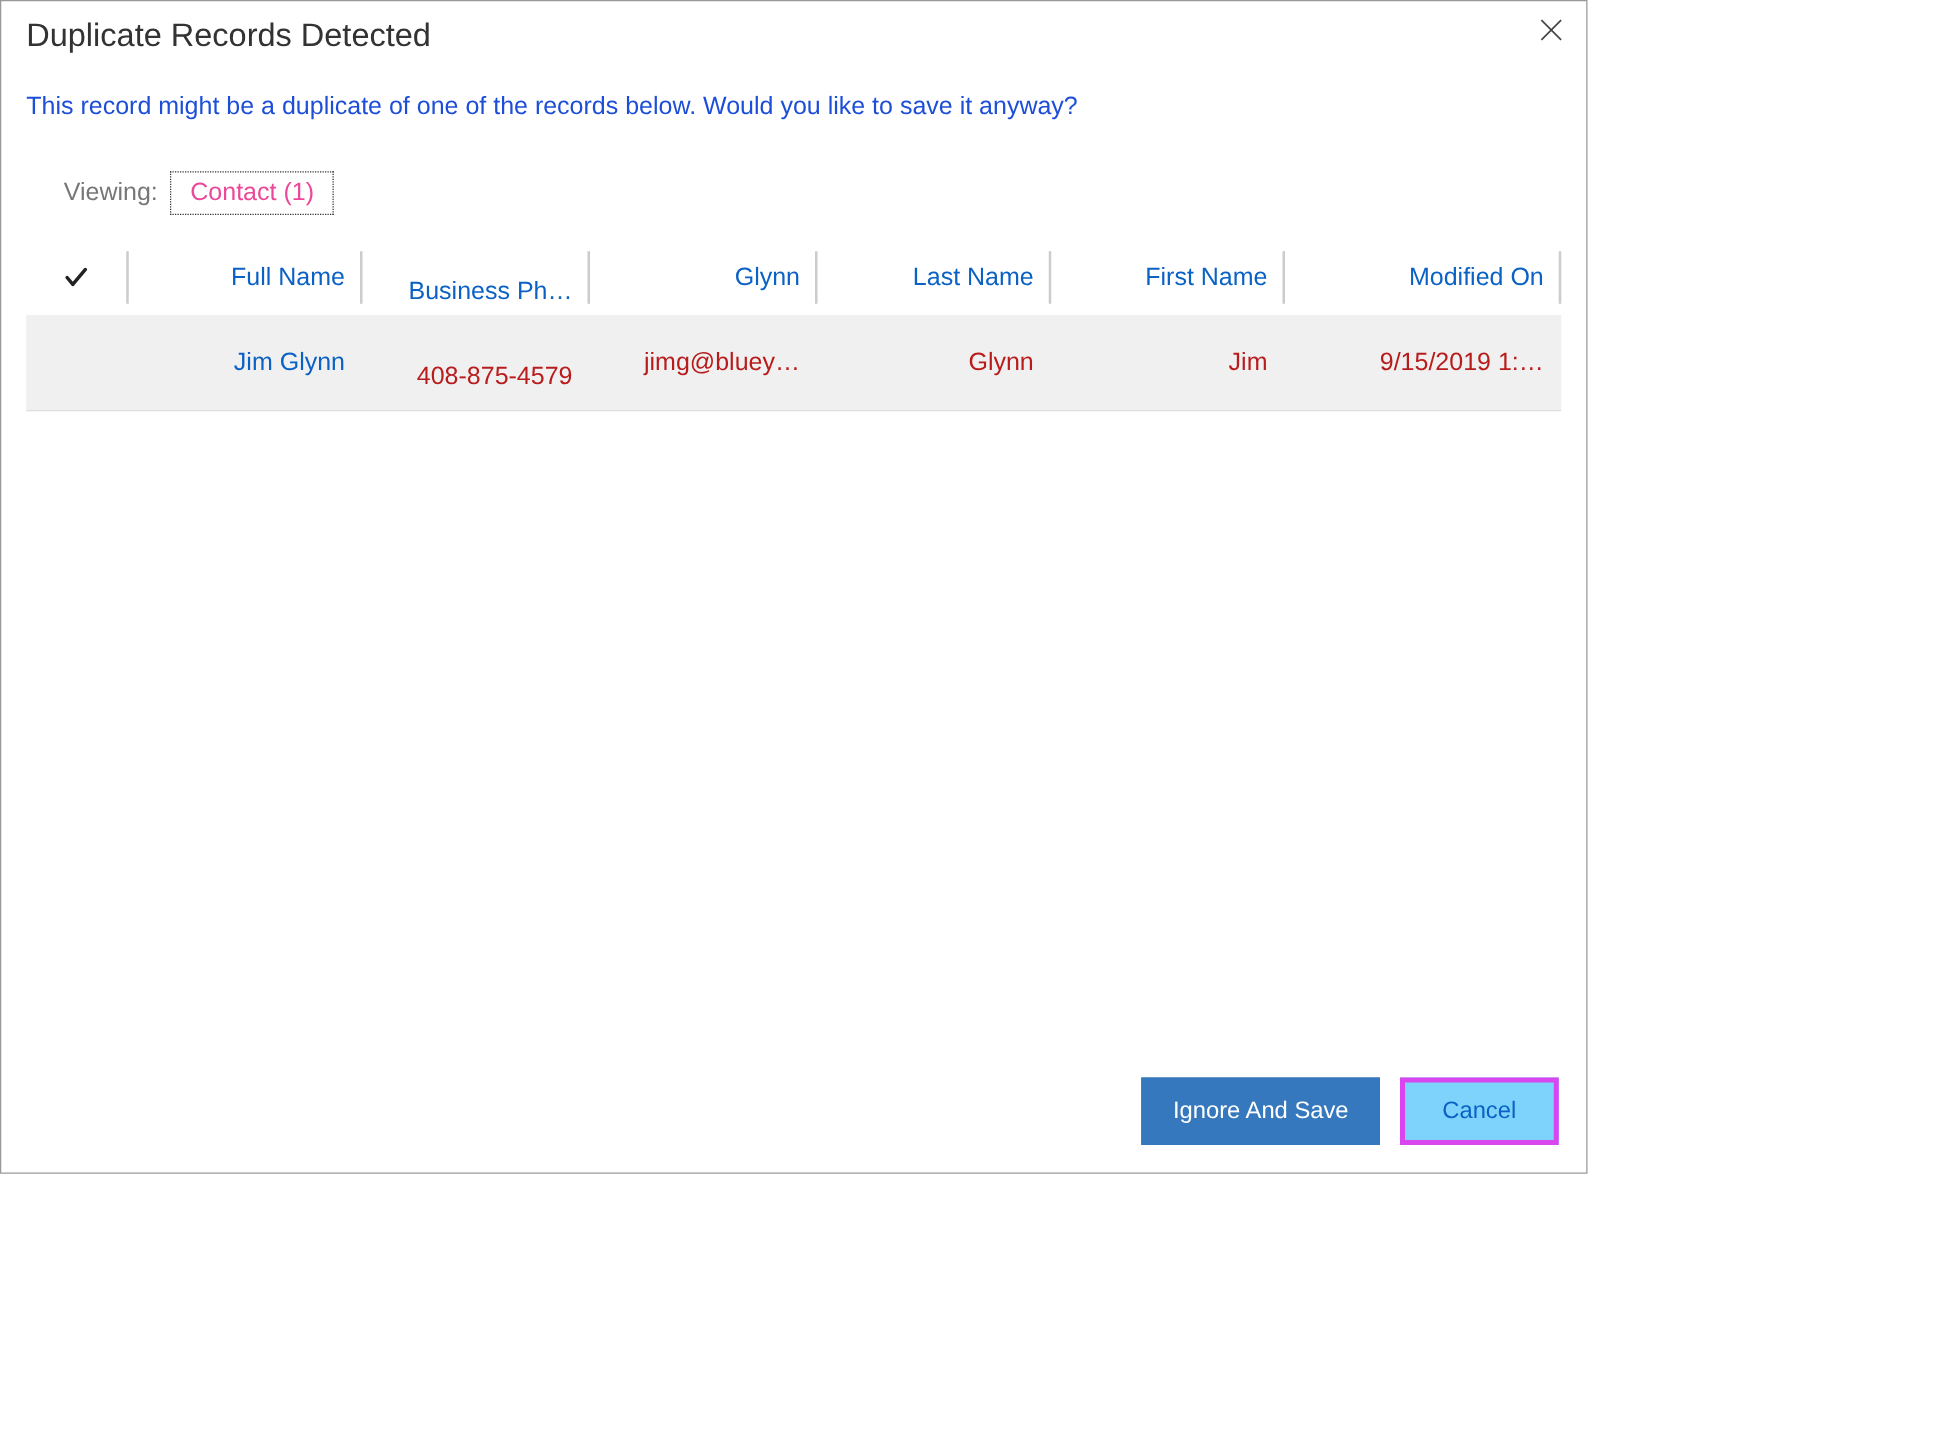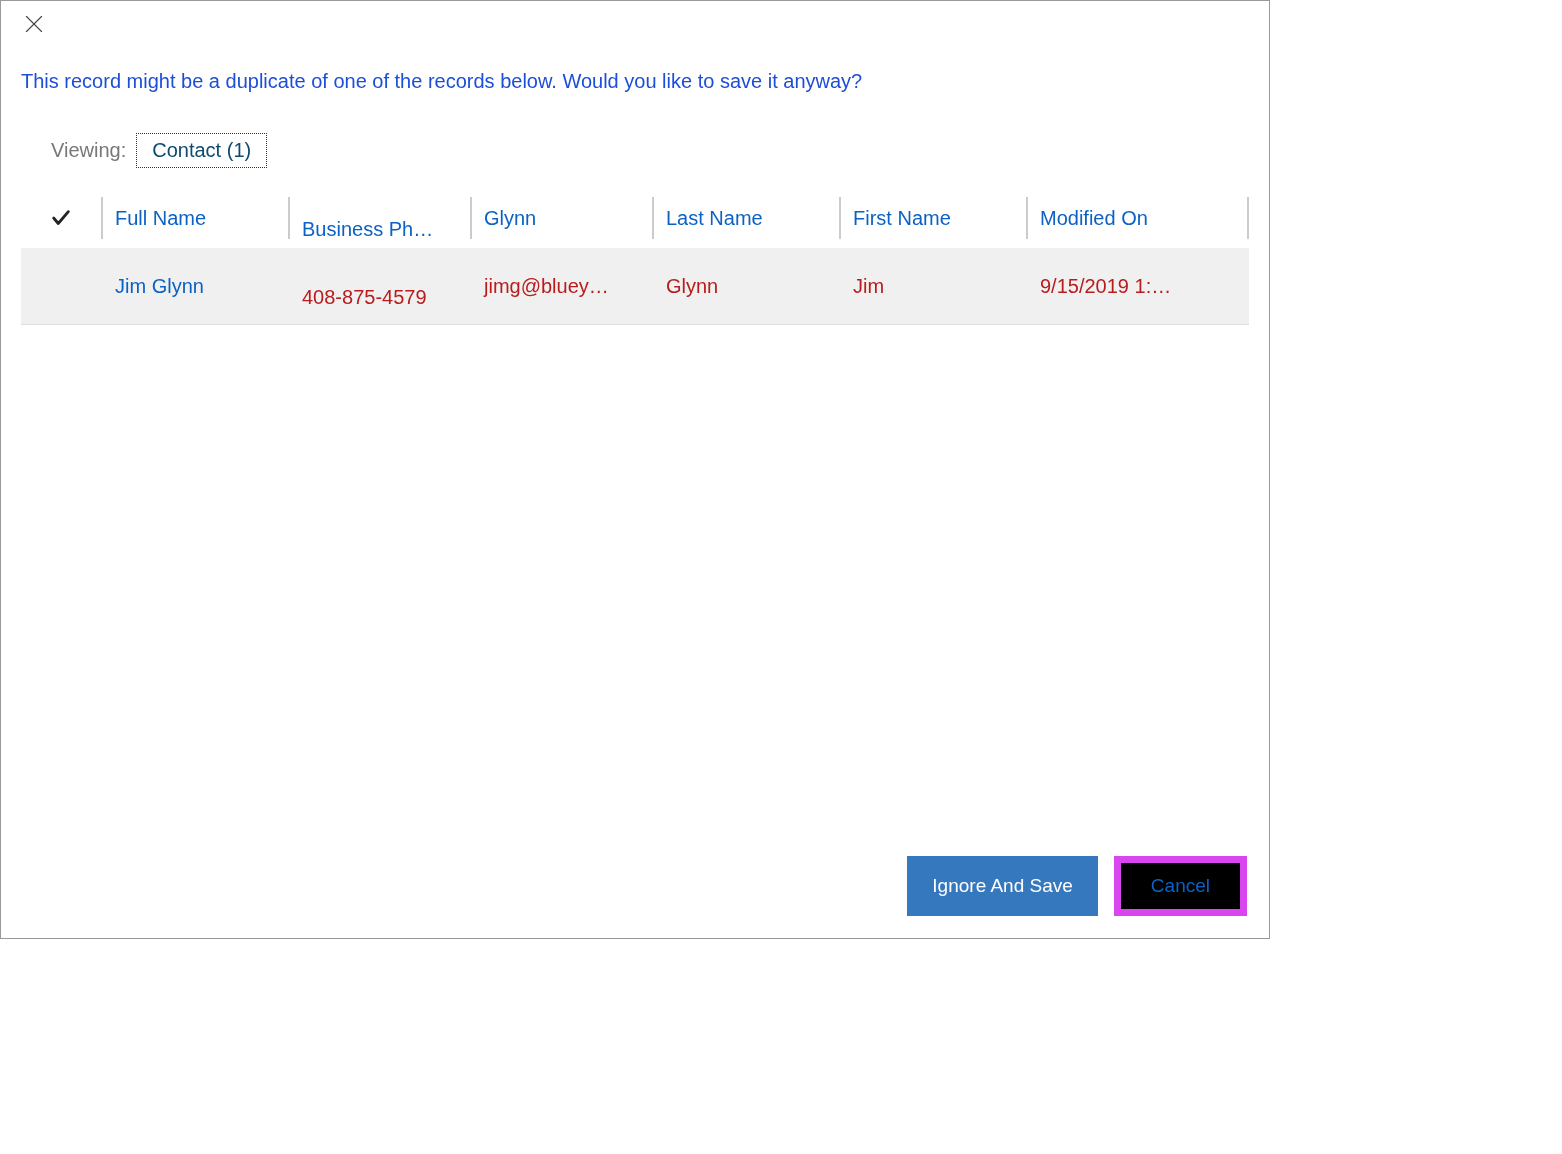--- a/index.html
+++ b/index.html
@@ -60,29 +60,30 @@
       gap: 10px;
     }
     .viewing-label {
       font-size: 20px;
       color: #777;
     }
     .viewing-chip {
       border: 1px dotted #333;
       padding: 5px 15px;
       font-size: 20px;
-      color: #0c4a6e;
+      color: #ec4899;
     }
     .grid {
       margin: 10px 20px 0 20px;
       border-bottom: 1px solid #ddd;
     }
     .grid-header, .grid-row {
       display: flex;
       align-items: center;
+      text-align: right;
     }
     .grid-header {
       height: 60px;
     }
     .col {
       padding: 0 12px;
       font-size: 20px;
       white-space: nowrap;
       overflow: hidden;
       text-overflow: ellipsis;
@@ -140,32 +141,33 @@
       padding: 12px 24px;
       cursor: pointer;
       font-family: inherit;
     }
     .btn-primary {
       background: #3678bd;
       color: #fff;
       border: 1px solid #3678bd;
     }
     .btn-secondary {
-      background: #000000;
+      background: #7dd3fc;
       color: #0b62c4;
-      border: 7px solid #d946ef;
+      border: 4px solid #d946ef;
       padding: 12px 30px;
     }
   </style>
 </head>
 <body>
 
 <div class="dialog">
 
   <div class="dialog-header">
+    <div class="dialog-title">Duplicate Records Detected</div>
     <button class="close-btn">
       <svg viewBox="0 0 16 16">
         <line x1="1" y1="1" x2="15" y2="15" stroke="#444" stroke-width="1.2"></line>
         <line x1="15" y1="1" x2="1" y2="15" stroke="#444" stroke-width="1.2"></line>
       </svg>
     </button>
   </div>
 
   <div class="dialog-message">This record might be a duplicate of one of the records below. Would you like to save it anyway?</div>
 

